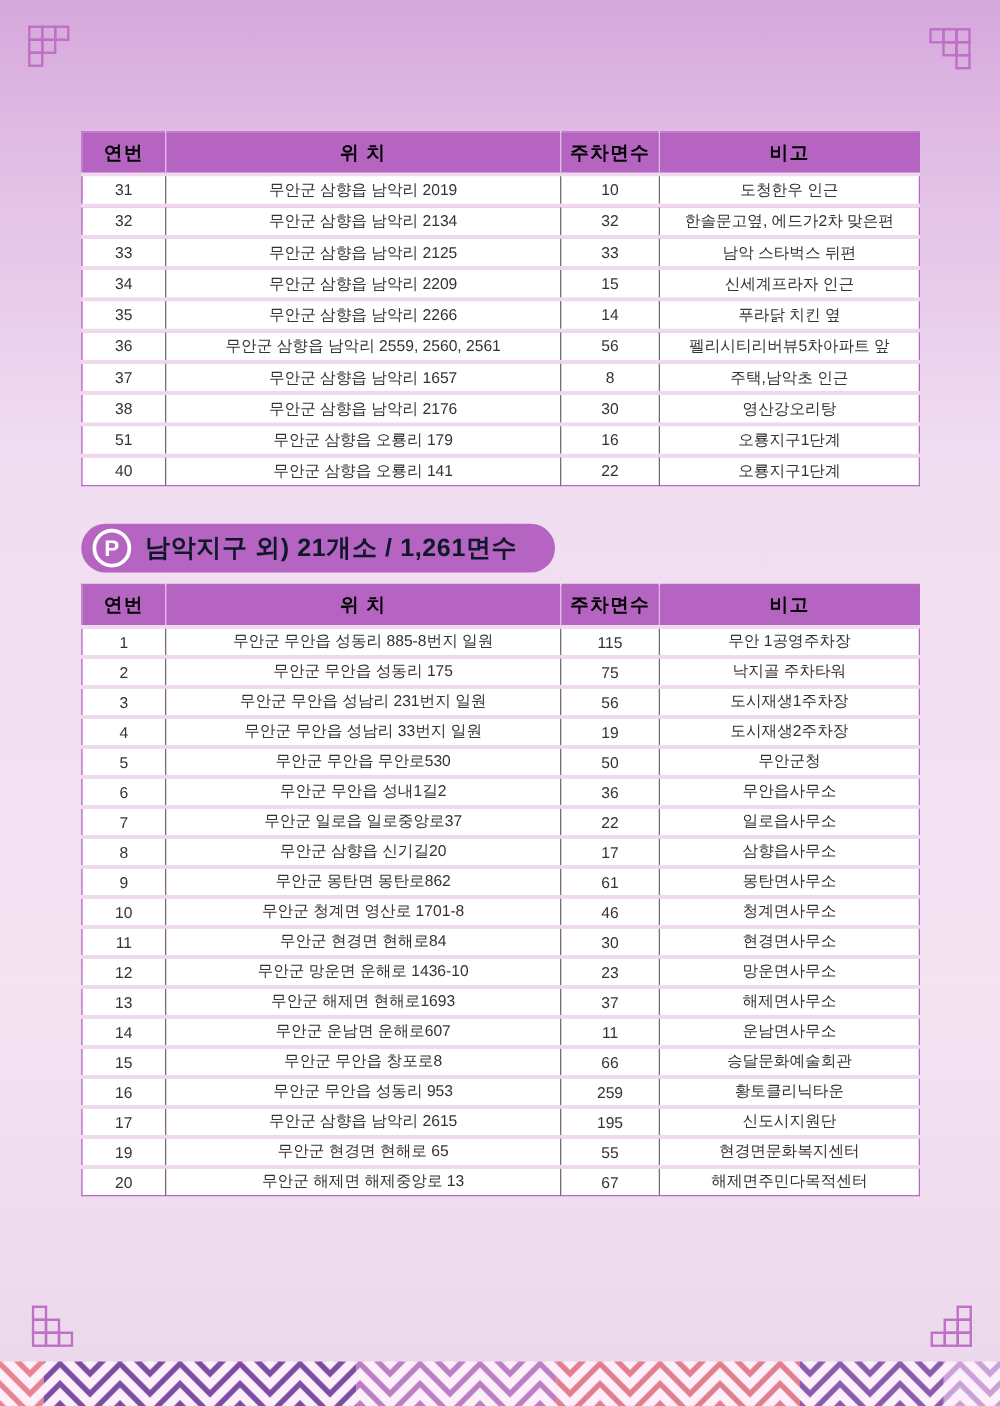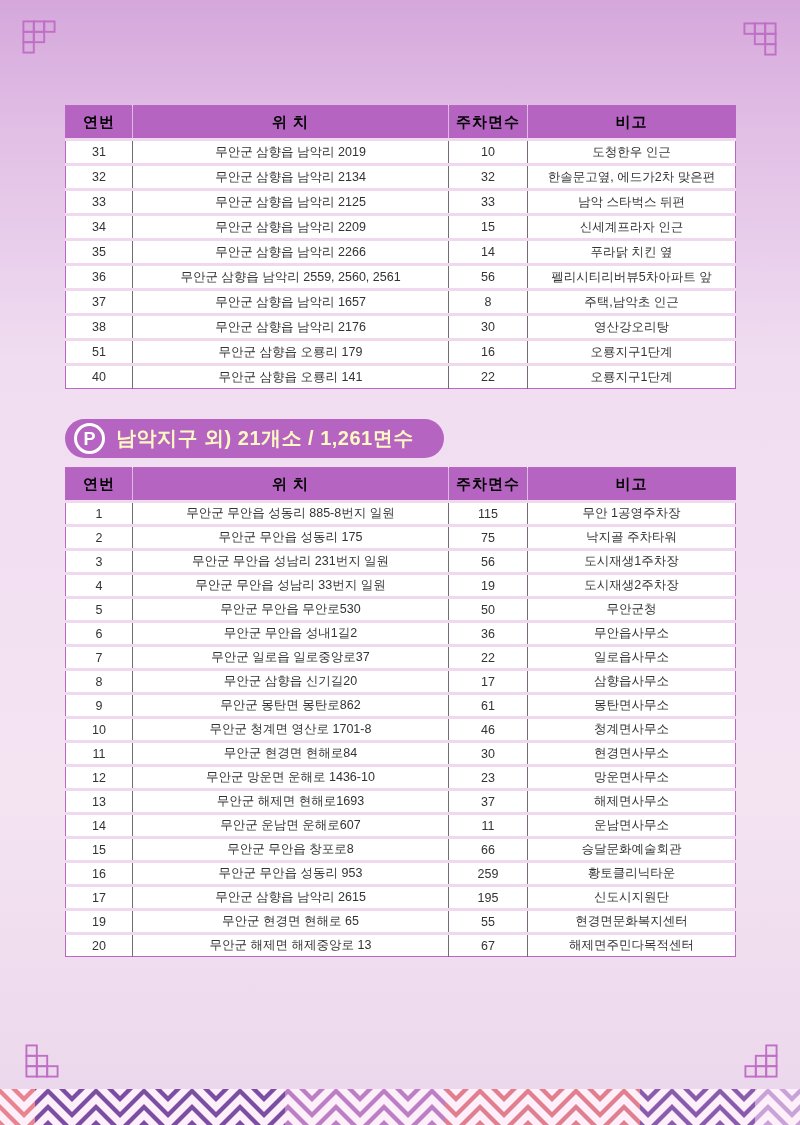--- a/index.html
+++ b/index.html
@@ -39,21 +39,21 @@
   .pill{
     position:absolute;left:65px;top:419px;height:39px;background:#b564c1;
     border-radius:20px;display:inline-flex;align-items:center;gap:11px;
     padding:0 30px 0 9px;box-sizing:border-box;
   }
   .p-icon{
     width:25px;height:25px;border:3px solid #ffffff;border-radius:50%;
     display:flex;align-items:center;justify-content:center;
     color:#ffffff;font-weight:bold;font-size:18px;line-height:1;
   }
-  .pill-title{color:#fef9c3;font-size:20px;font-weight:bold;letter-spacing:.5px;text-align:right;}
+  .pill-title{color:#0f172a;font-size:20px;font-weight:bold;letter-spacing:.5px;text-align:right;}
 
   .band{position:absolute;left:0;bottom:0;width:800px;height:36px;}
 </style>
 </head>
 <body>
 
 <div class="corner" id="corner-tl">
   <svg width="34" height="34" viewBox="0 0 36 36">
     <rect x="1.5" y="1.5" width="11" height="11"></rect>
       <rect x="12.5" y="1.5" width="11" height="11"></rect>

